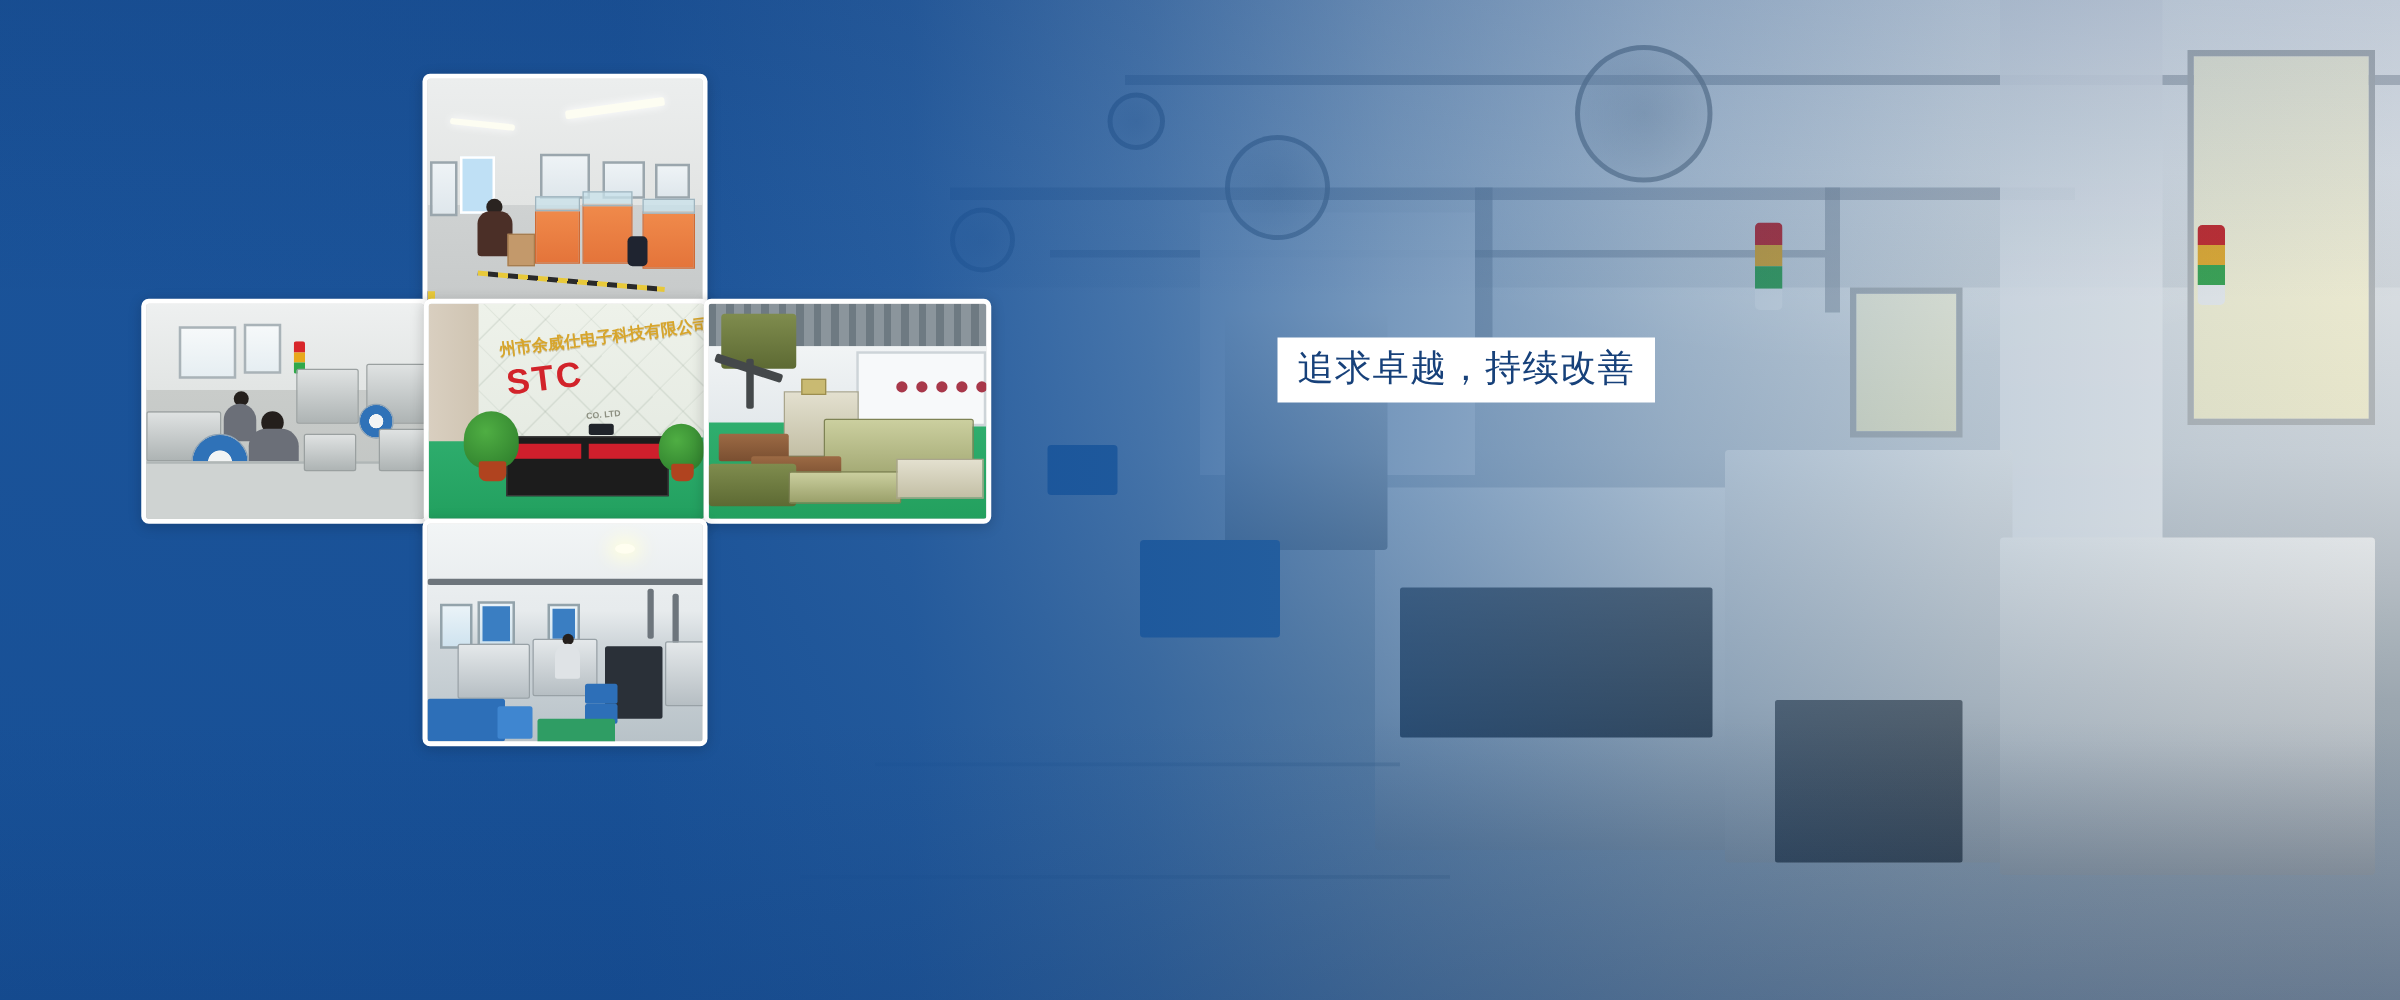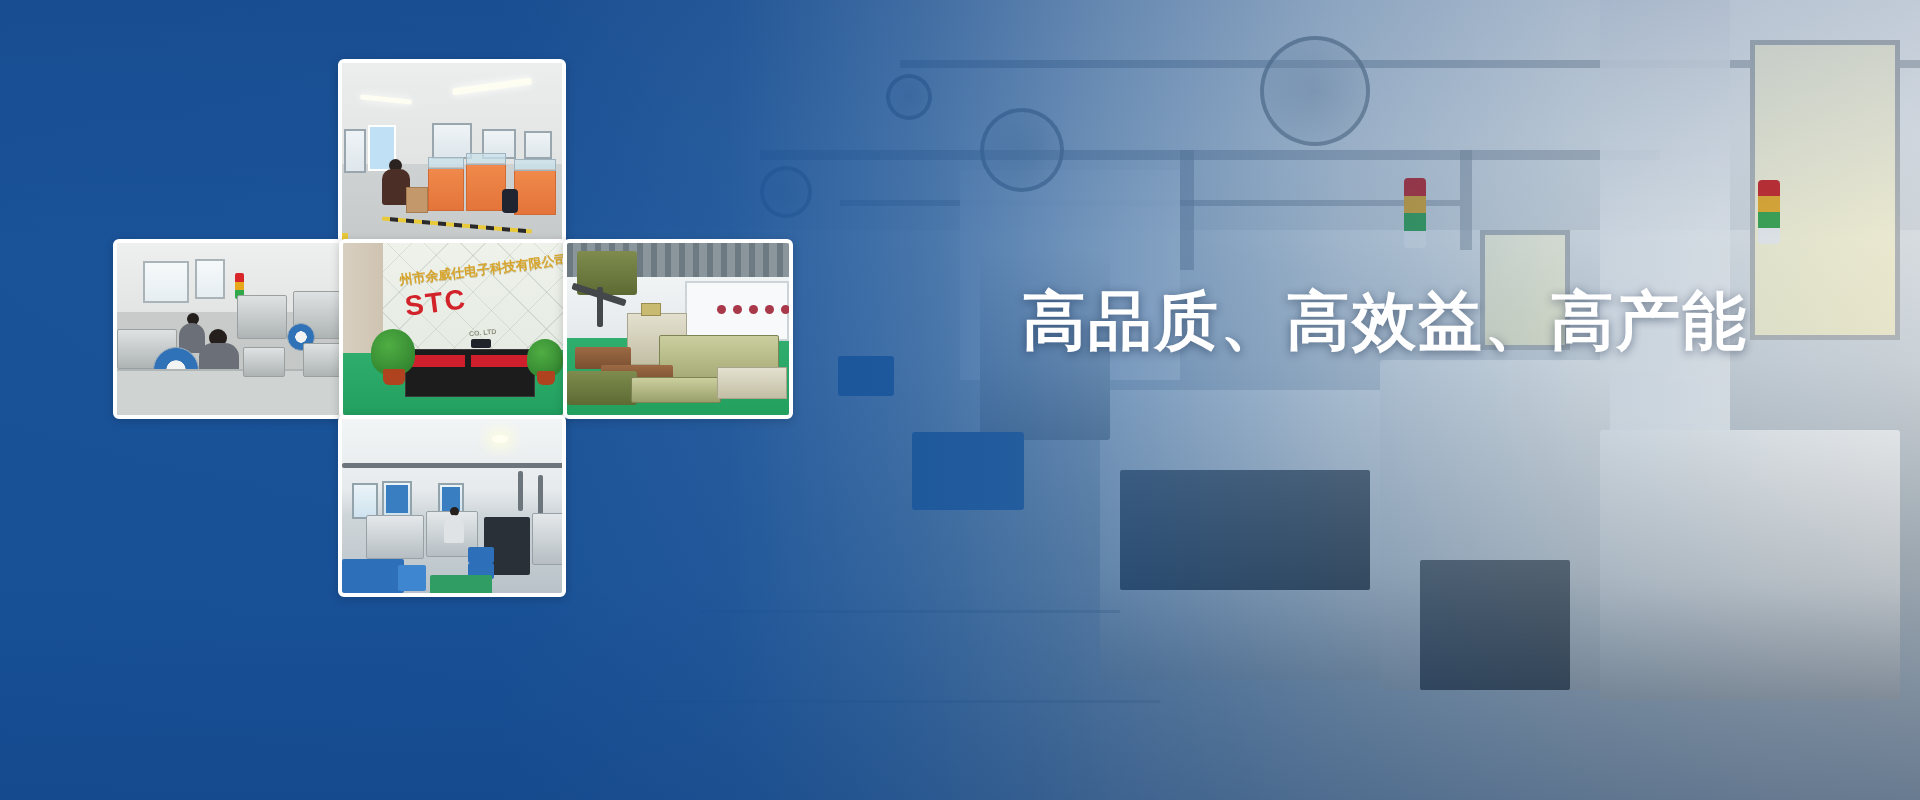--- a/index.html
+++ b/index.html
@@ -428,16 +428,16 @@
         <div class="bin" style="left:0px;top:140px;width:62px;height:34px;"></div>
         <div class="binl" style="left:56px;top:146px;width:28px;height:26px;"></div>
         <div class="bin" style="left:126px;top:128px;width:26px;height:16px;"></div>
         <div class="bin" style="left:126px;top:144px;width:26px;height:16px;"></div>
         <div class="mat" style="left:88px;top:156px;width:62px;height:22px;"></div>
       </div>
     </div>
   </div>
 
   <div class="text-block">
-    <div class="headline">高品质、高效益、高产能</div>
+    <div class="tagline-badge">追求卓越，持续改善</div>
   </div>
 
 </div>
 
 </body></html>

